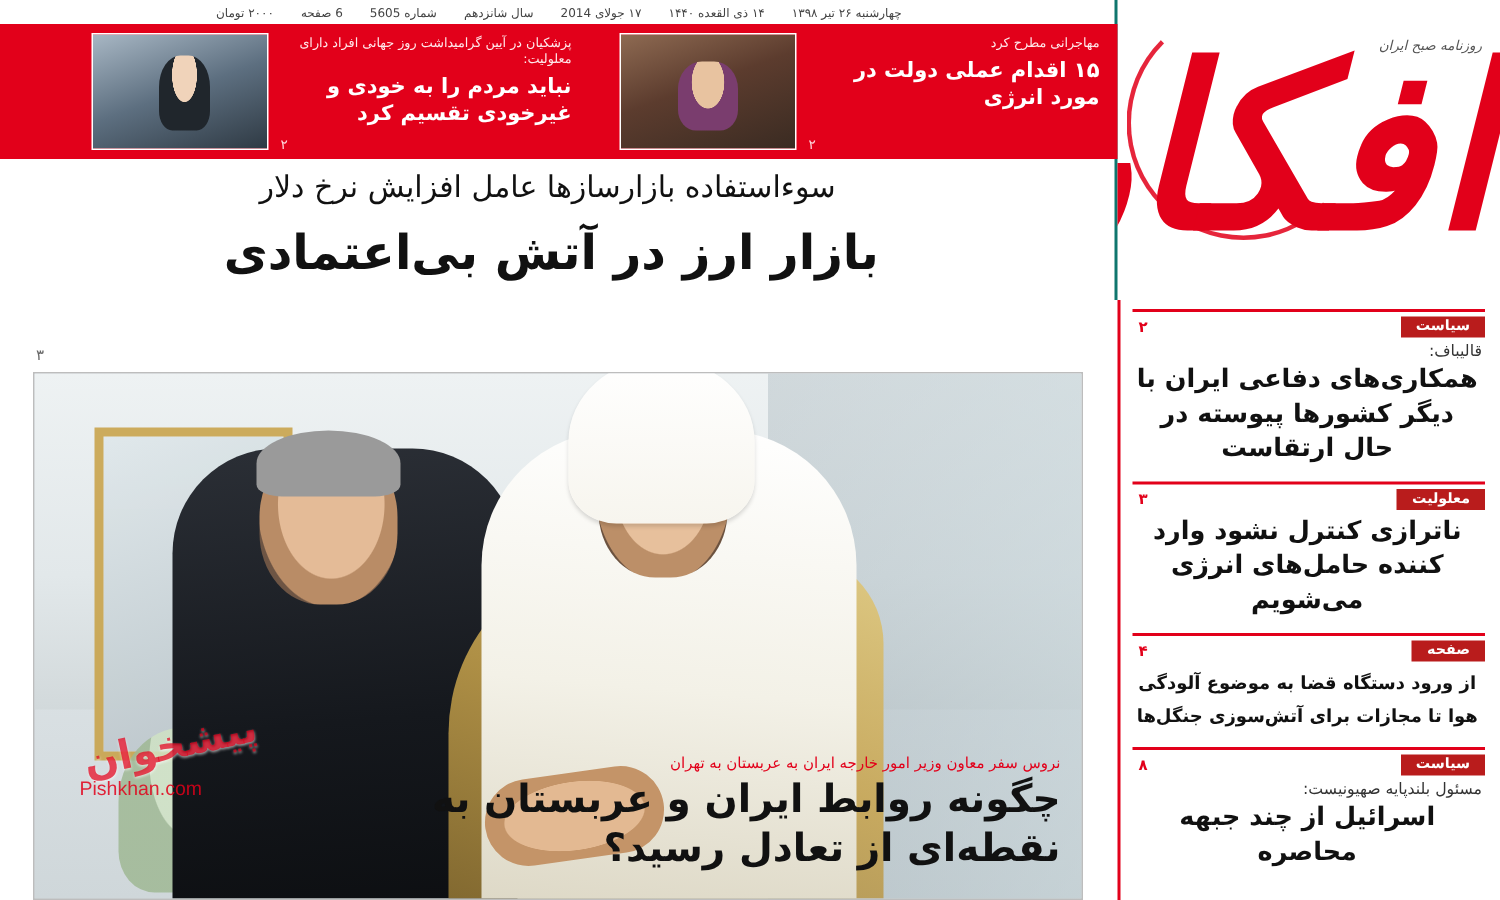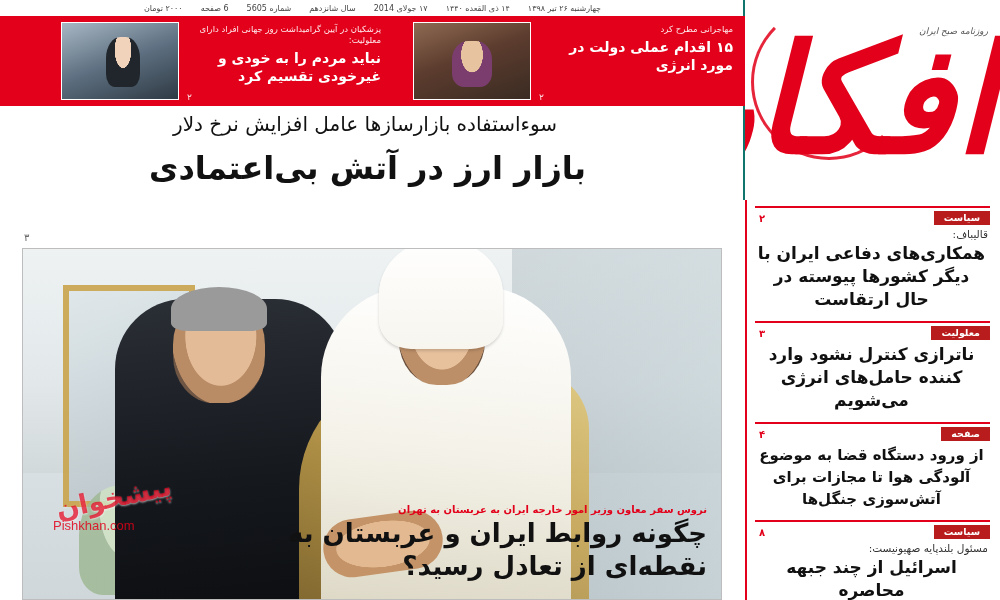--- a/index.html
+++ b/index.html
@@ -306,21 +306,21 @@
     font-family: "Liberation Sans", sans-serif;
   }
 
   .photo-caption {
     position: absolute;
     right: 14px;
     bottom: 84px;
     font-size: 10px;
     color: #e2001a;
     text-align: right;
-    font-weight: bold;
+    font-weight: normal;
   }
   .photo-headline {
     position: absolute;
     right: 14px;
     bottom: 16px;
     width: 420px;
     text-align: right;
     font-size: 26px;
     line-height: 33px;
     font-weight: bold;
@@ -378,21 +378,21 @@
     text-align: right;
   }
   .brief-title {
     font-size: 17px;
     line-height: 23px;
     font-weight: bold;
     color: #111;
     text-align: center;
     margin: 0 2px 4px 0;
   }
-  .brief-title.small { font-size: 15px; line-height: 22px; }
+  .brief-title.small { font-size: 12px; line-height: 22px; }
 </style>
 </head>
 <body>
 
 <div class="page">
 
   <div class="top-strip">
     <span>چهارشنبه ۲۶ تیر ۱۳۹۸</span>
     <span>۱۴ ذی القعده ۱۴۴۰</span>
     <span>۱۷ جولای 2014</span>

